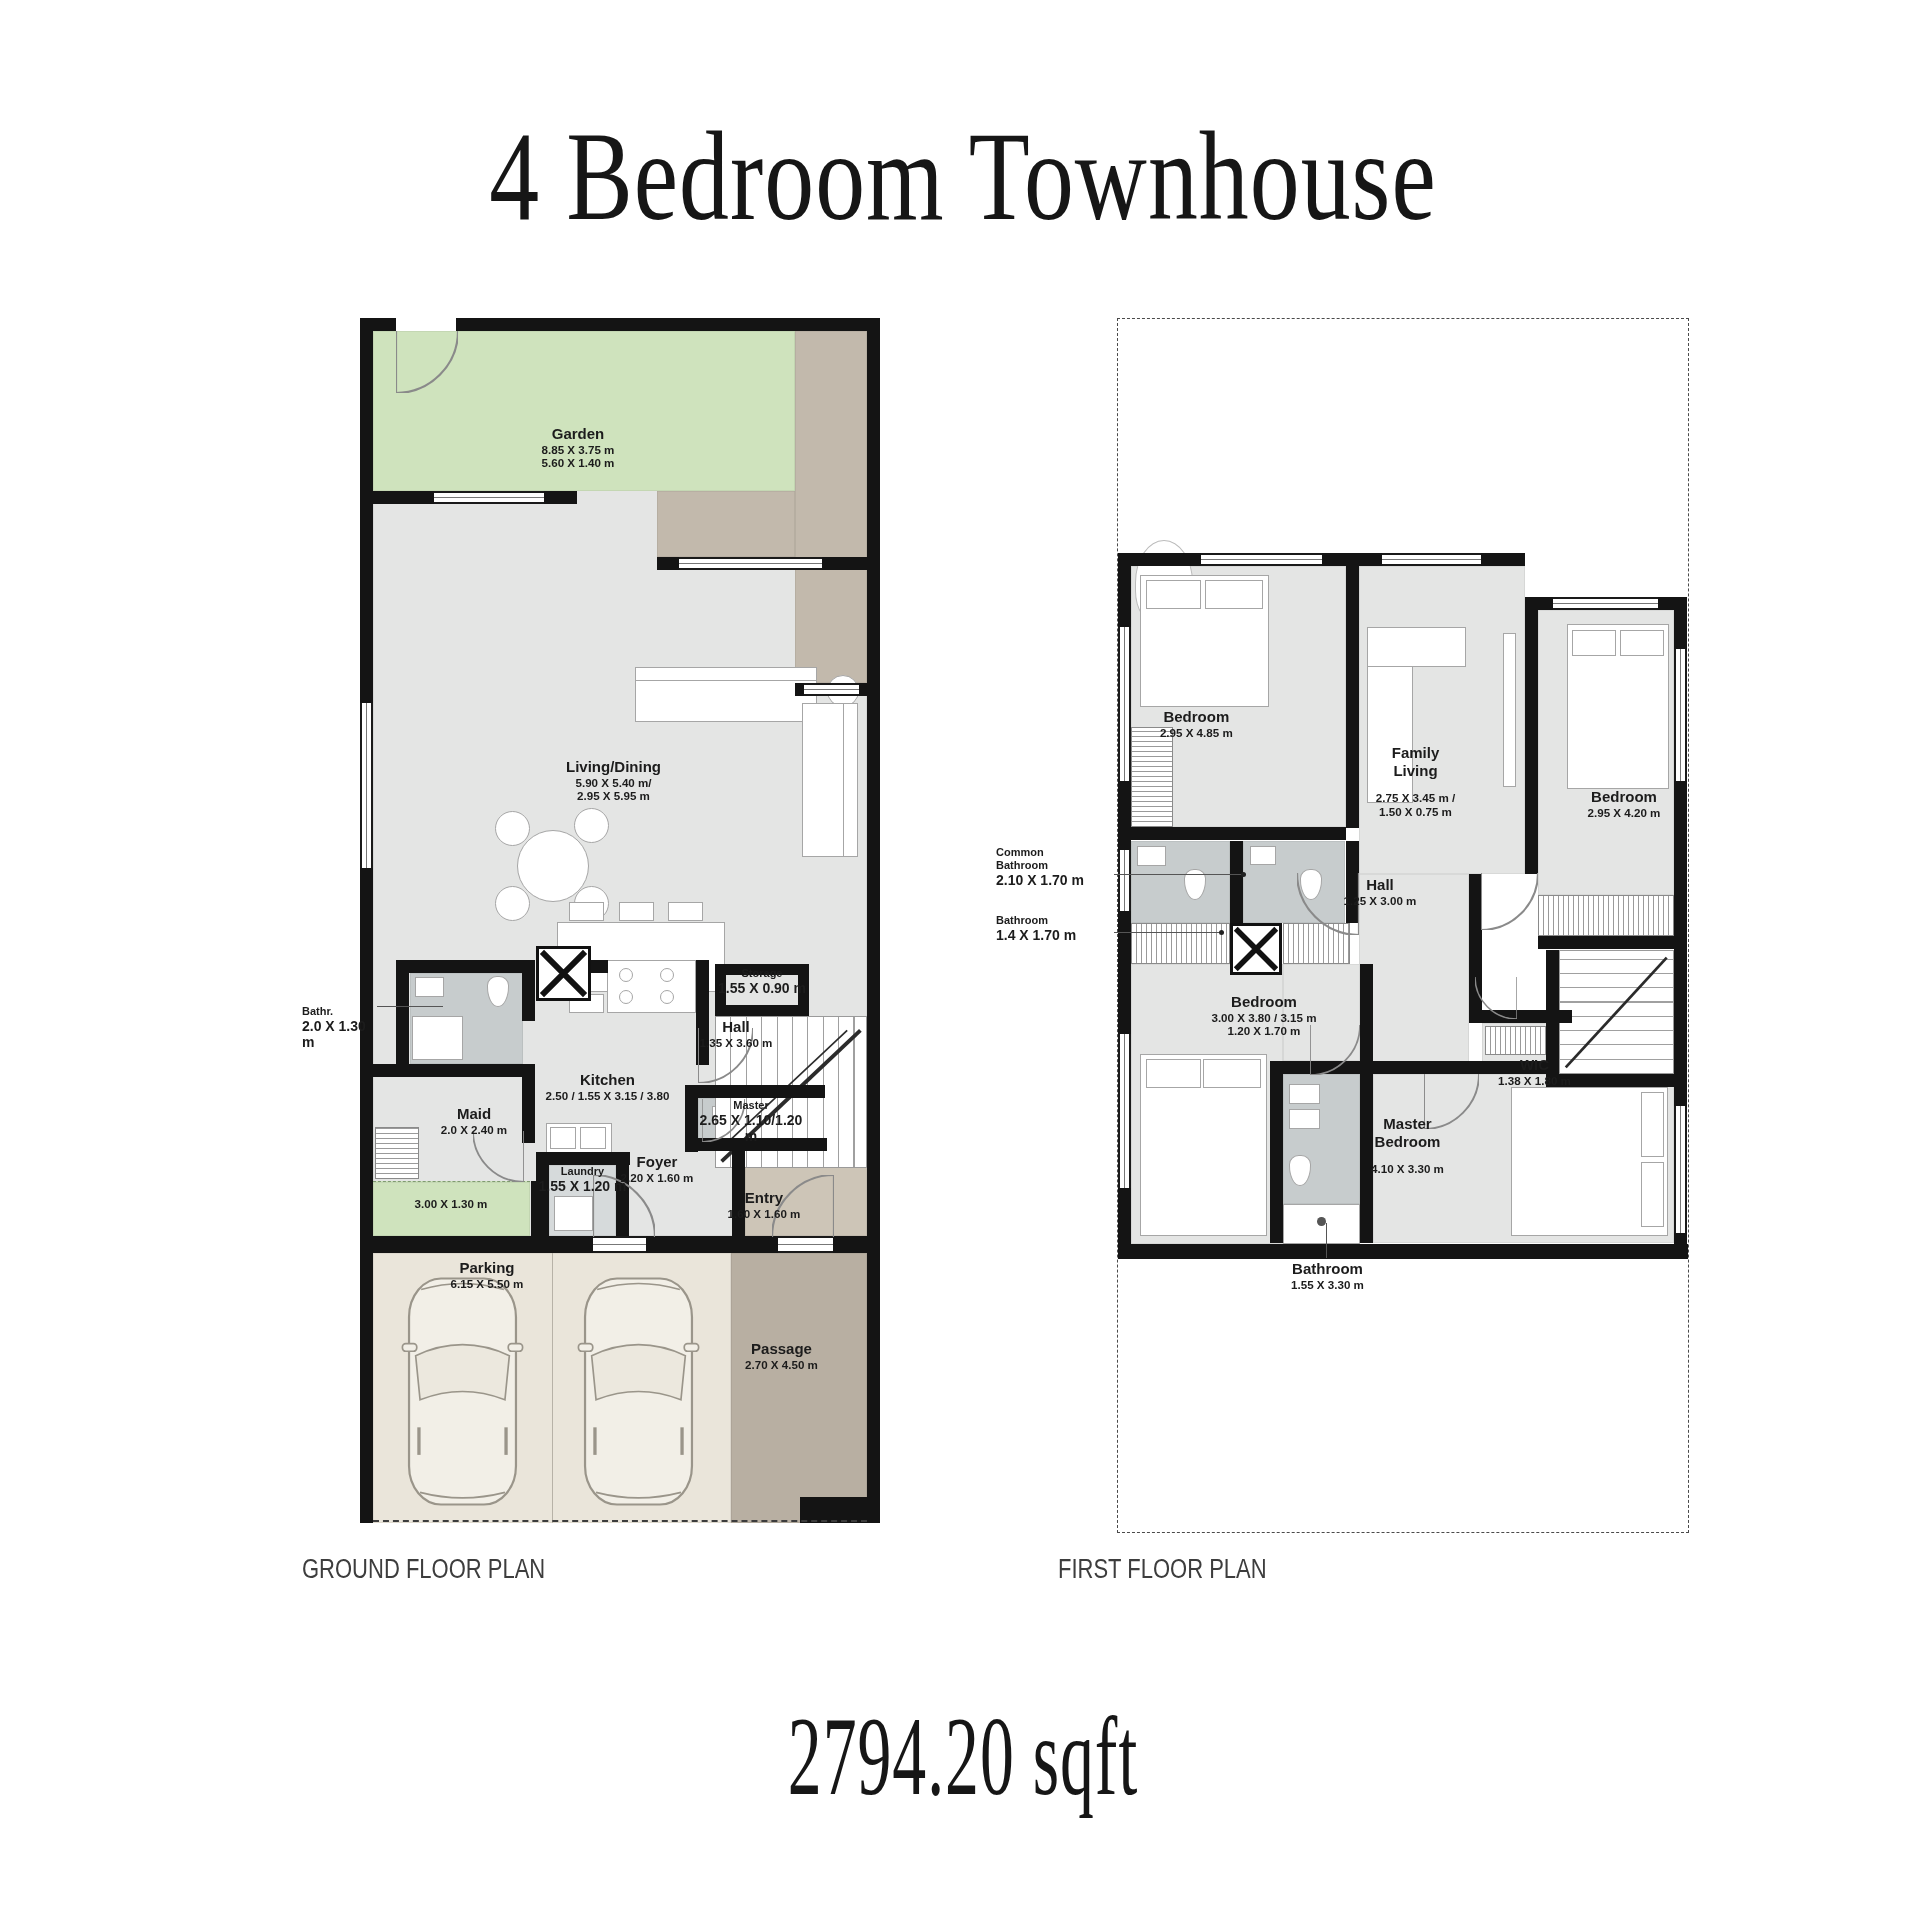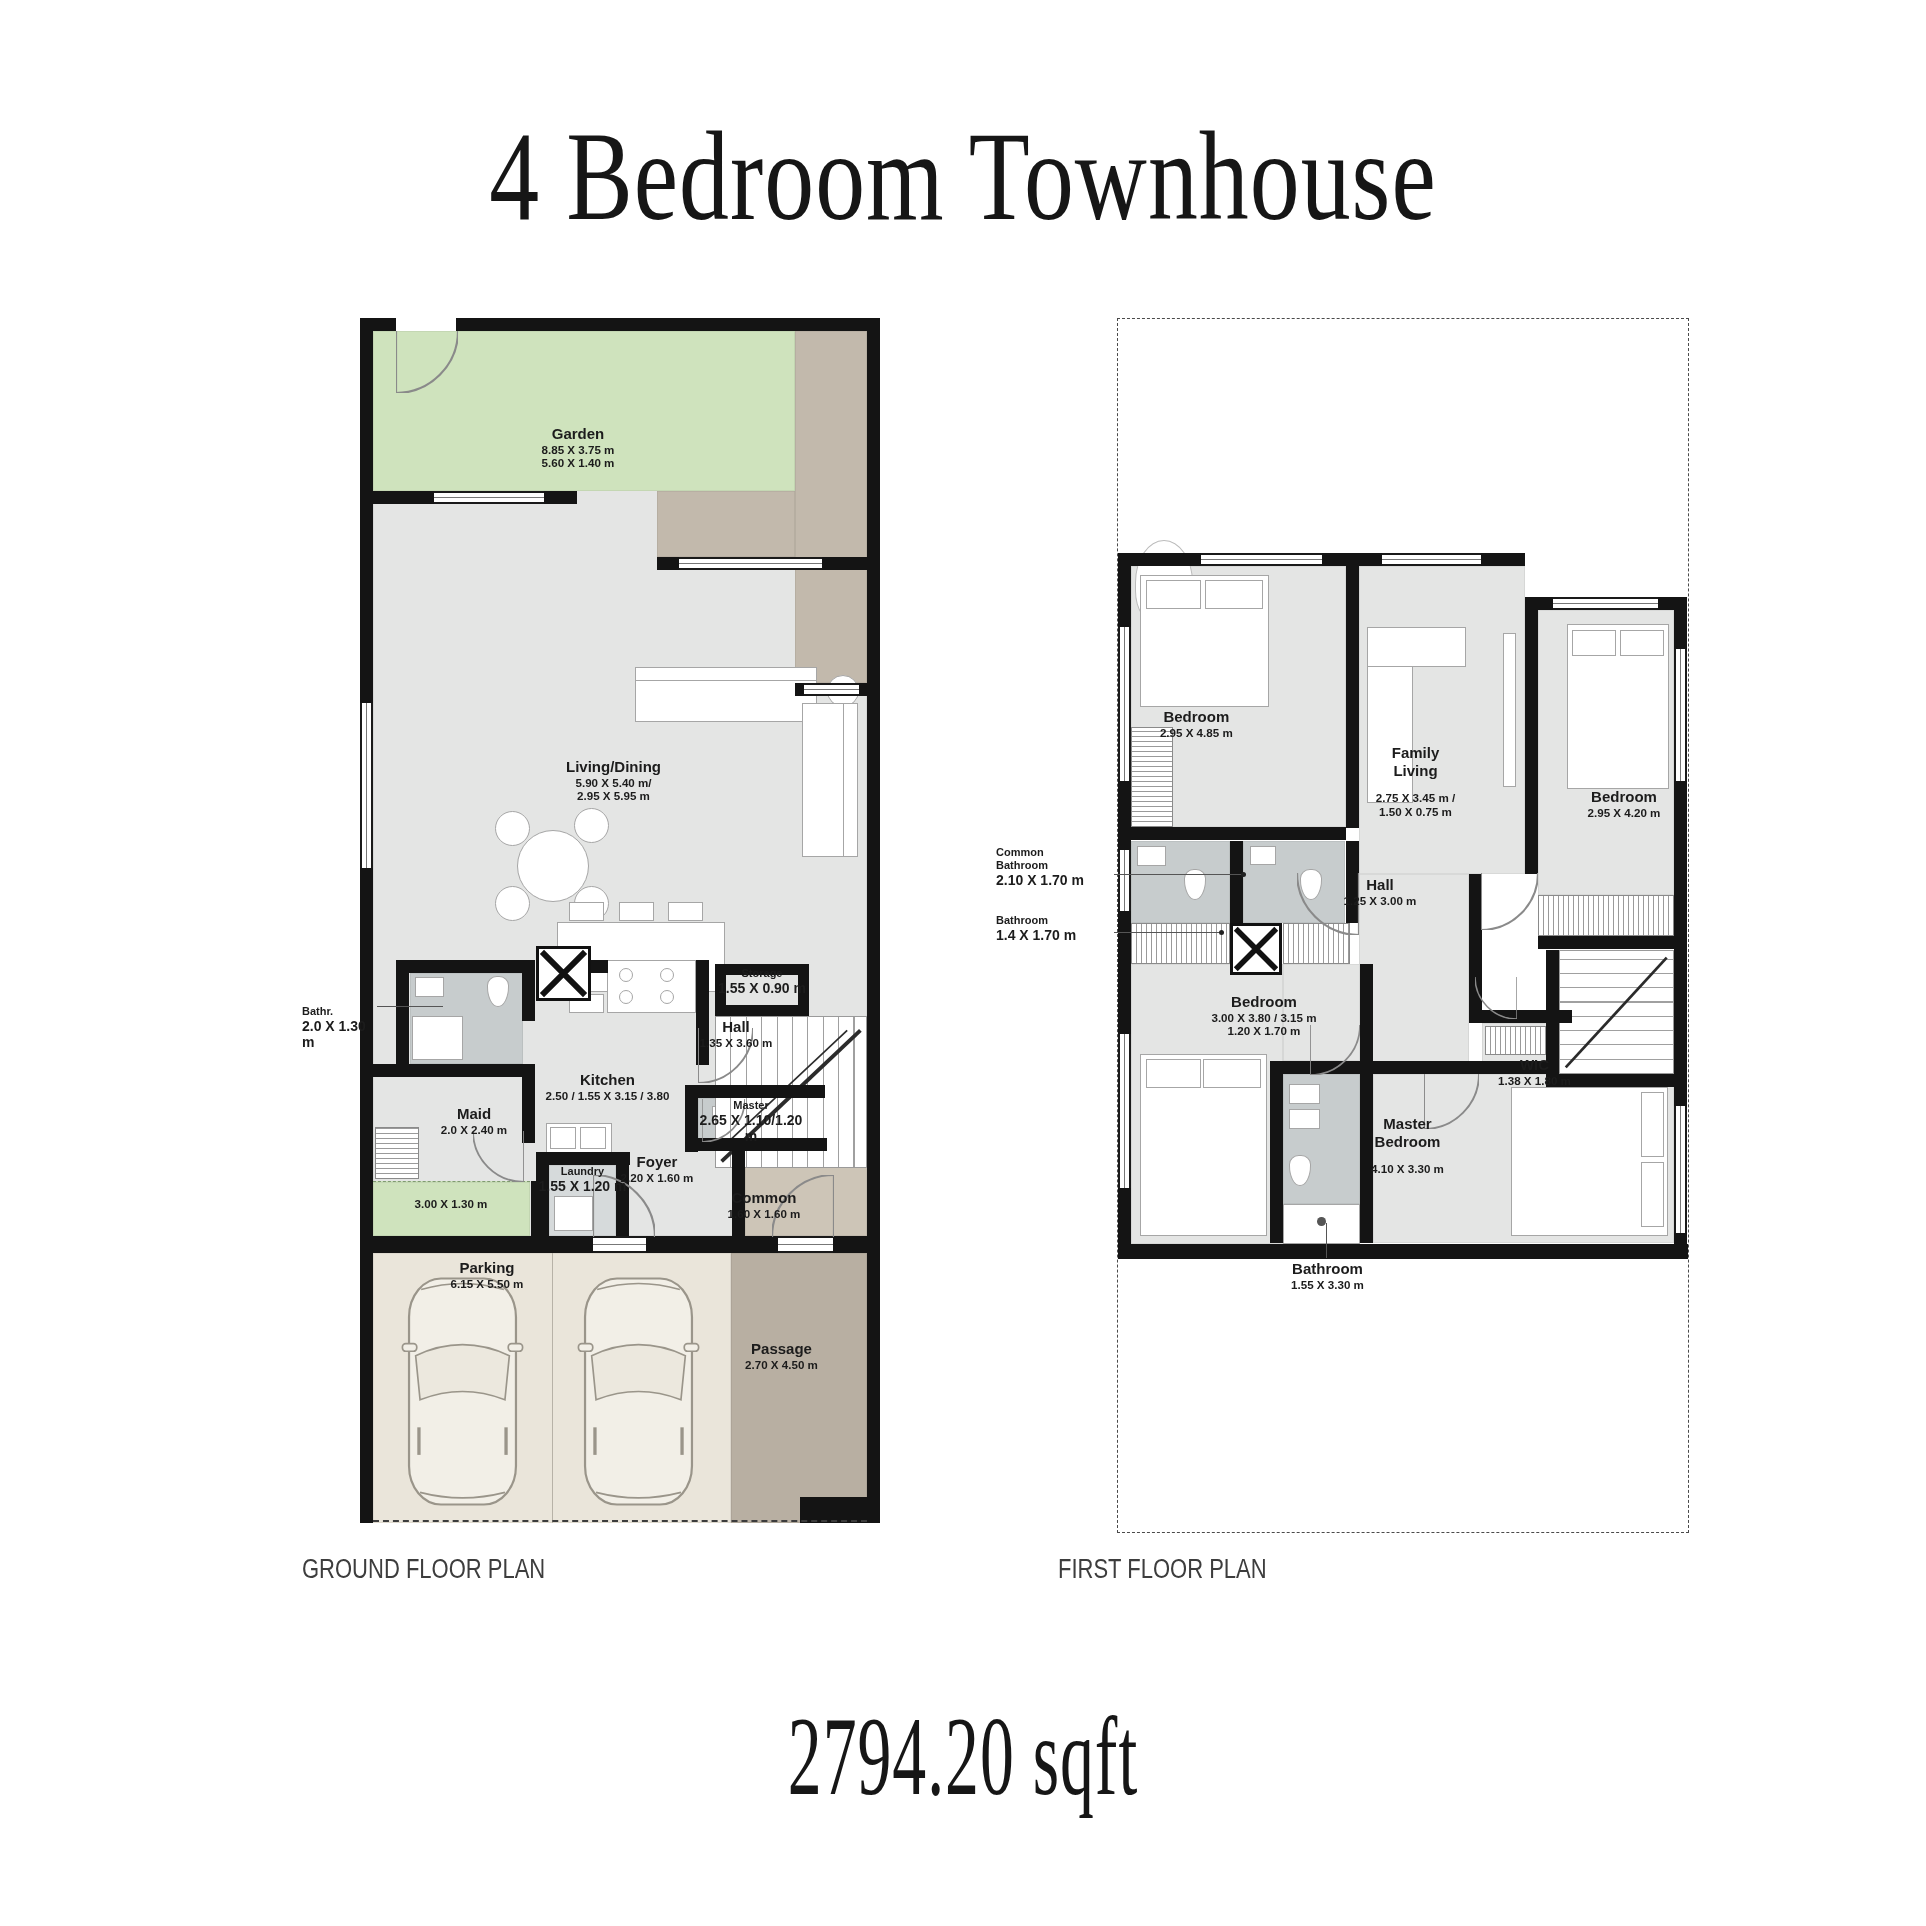--- a/index.html
+++ b/index.html
@@ -232,21 +232,21 @@
   </div>
   <div class="lbl" style="left:250px;top:835px;width:94px">
     <div class="nm">Foyer</div>
     <div class="dm">2.20 X 1.60 m</div>
   </div>
   <div class="lbl sm" style="left:177px;top:847px;width:91px">
     <div class="nm">Laundry</div>
     <div class="dm">1.55 X 1.20 m</div>
   </div>
   <div class="lbl" style="left:349px;top:871px;width:110px">
-    <div class="nm">Common</div>
+    <div class="nm">Entry</div>
     <div class="dm">1.60 X 1.60 m</div>
   </div>
   <div class="lbl" style="left:65px;top:941px;width:124px">
     <div class="nm">Parking</div>
     <div class="dm">6.15 X 5.50 m</div>
   </div>
   <div class="lbl" style="left:368px;top:1022px;width:107px">
     <div class="nm">Passage</div>
     <div class="dm">2.70 X 4.50 m</div>
   </div>

